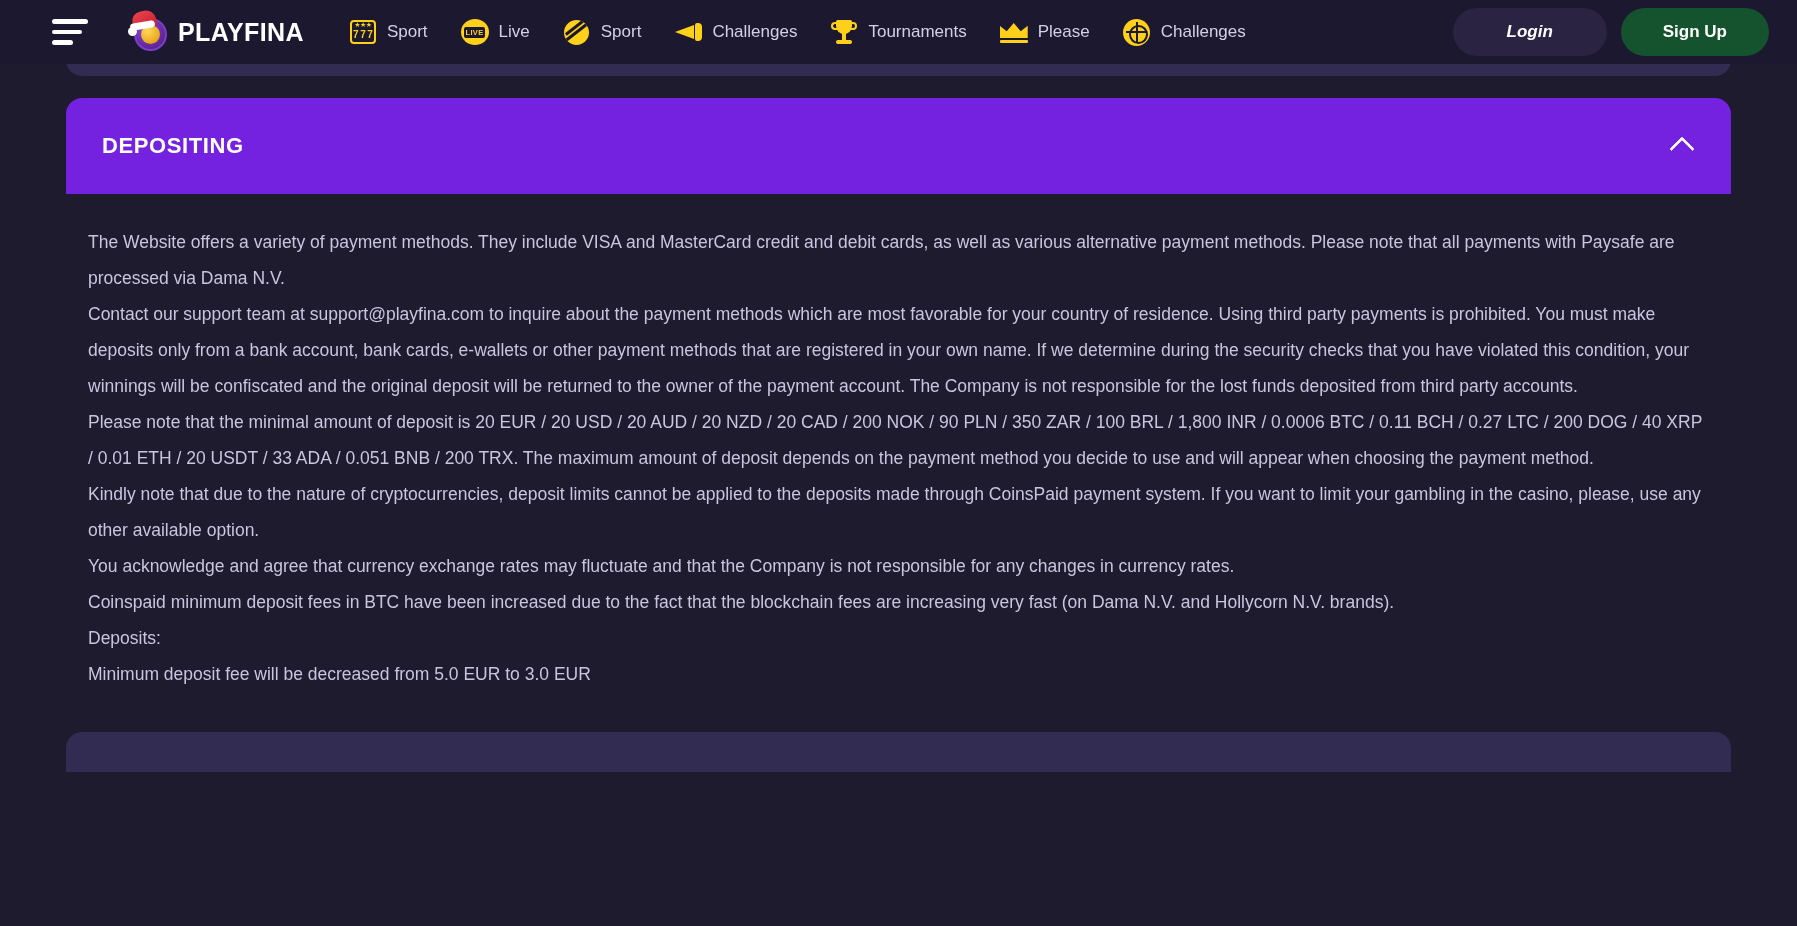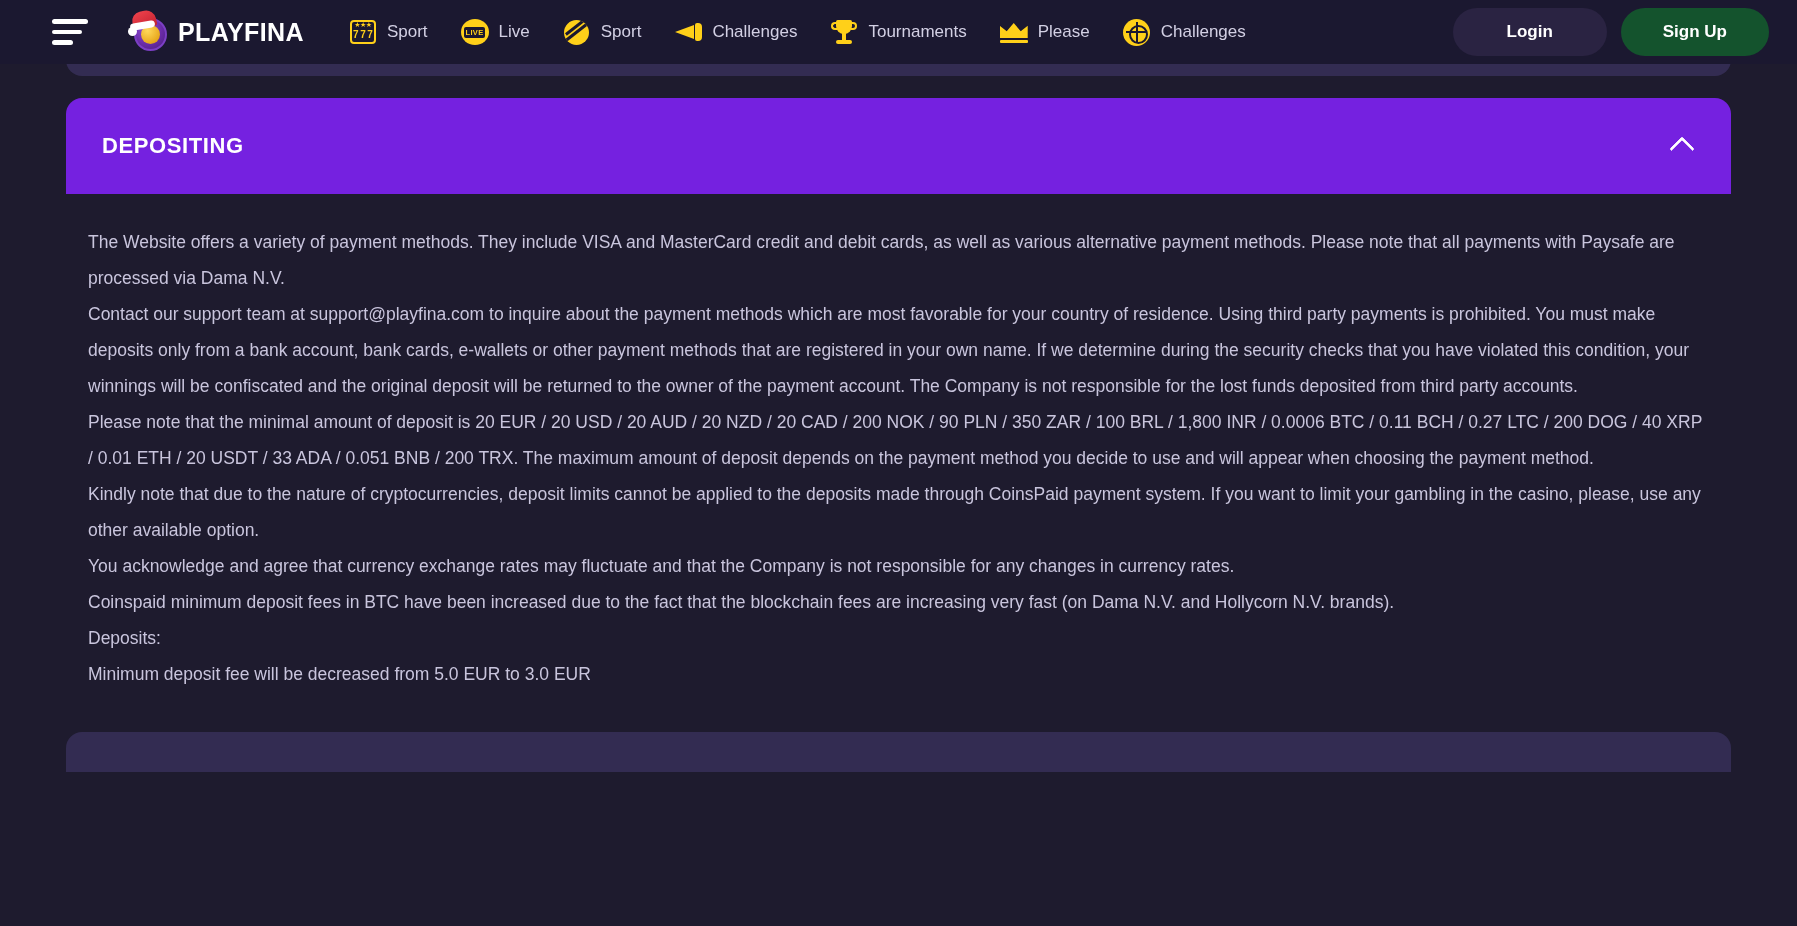--- a/index.html
+++ b/index.html
@@ -297,20 +297,21 @@
   .btn-login {
     background: #2a2342;
     color: #ffffff;
     font-size: 17px;
     font-weight: bold;
     border: none;
     border-radius: 26px;
     padding: 14px 54px;
     cursor: pointer;
     font-family: "Liberation Sans", sans-serif;
+    font-style: italic;
   }
   .btn-signup {
     background: #14532d;
     color: #ffffff;
     font-size: 17px;
     font-weight: bold;
     border: none;
     border-radius: 26px;
     padding: 14px 42px;
     cursor: pointer;

